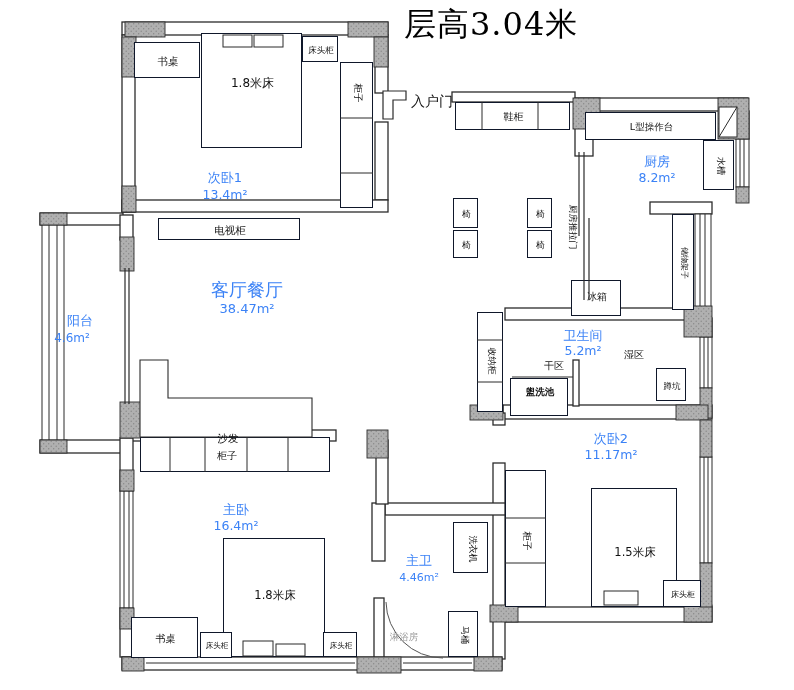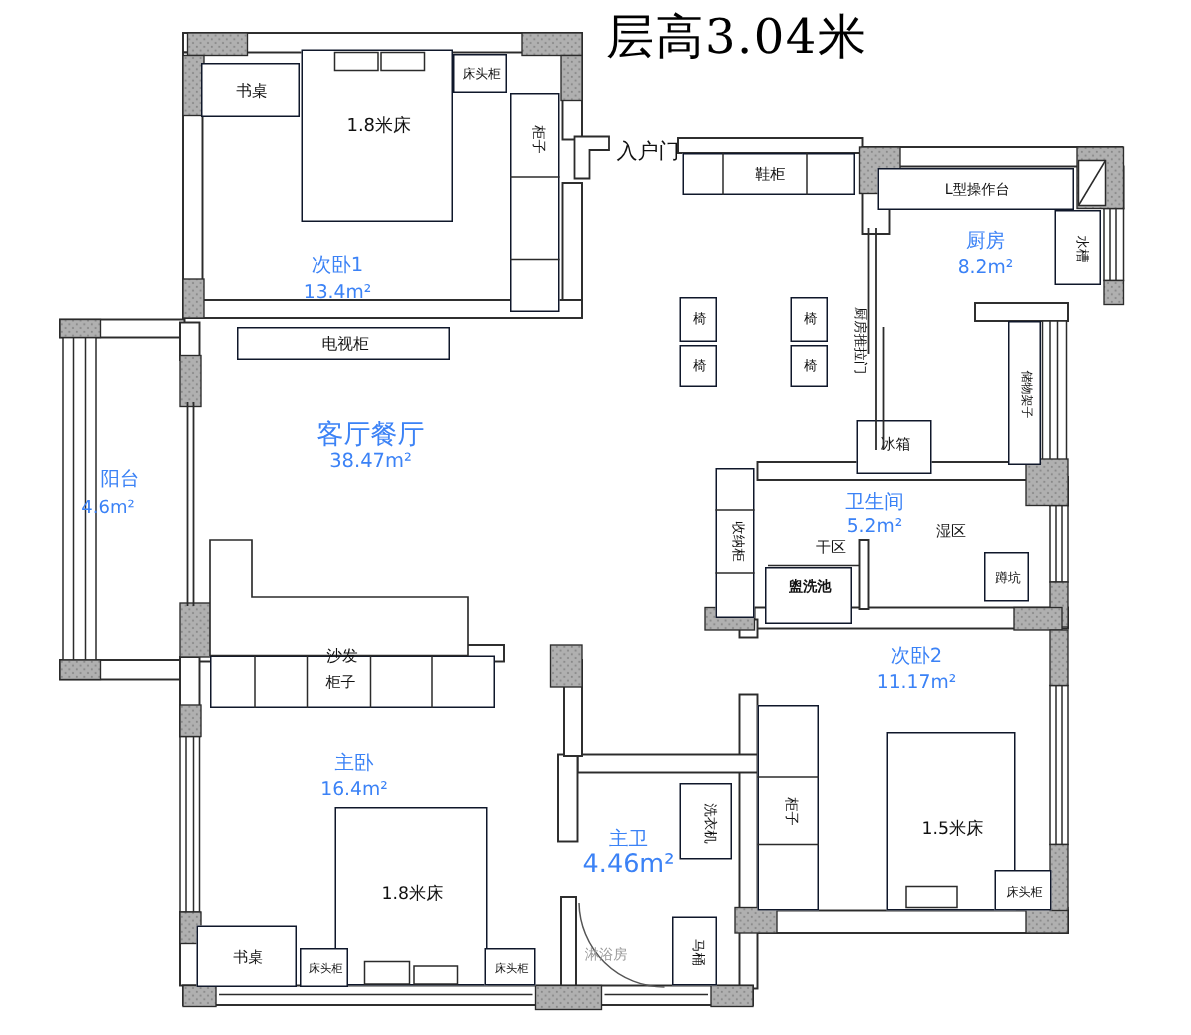--- a/index.html
+++ b/index.html
@@ -176,21 +176,21 @@
     <div class="room-area" style="left: 72px; top: 338px; font-size: 12px; transform: translate(-50%, -50%);">4.6m²</div>
     <div class="room-name" style="left: 657px; top: 161px; font-size: 13px; transform: translate(-50%, -50%);">厨房</div>
     <div class="room-area" style="left: 657px; top: 178px; font-size: 12.5px; transform: translate(-50%, -50%);">8.2m²</div>
     <div class="room-name" style="left: 583px; top: 335px; font-size: 13px; transform: translate(-50%, -50%);">卫生间</div>
     <div class="room-area" style="left: 583px; top: 351px; font-size: 12.5px; transform: translate(-50%, -50%);">5.2m²</div>
     <div class="room-name" style="left: 611px; top: 438px; font-size: 13px; transform: translate(-50%, -50%);">次卧2</div>
     <div class="room-area" style="left: 611px; top: 455px; font-size: 12.5px; transform: translate(-50%, -50%);">11.17m²</div>
     <div class="room-name" style="left: 236px; top: 509px; font-size: 13px; transform: translate(-50%, -50%);">主卧</div>
     <div class="room-area" style="left: 236px; top: 526px; font-size: 12.5px; transform: translate(-50%, -50%);">16.4m²</div>
     <div class="room-name" style="left: 419px; top: 560px; font-size: 13px; transform: translate(-50%, -50%);">主卫</div>
-    <div class="room-area" style="left: 419px; top: 577px; font-size: 17px; transform: translate(-50%, -50%);">4.46m²</div>
+    <div class="room-area" style="left: 419px; top: 577px; font-size: 11px; transform: translate(-50%, -50%);">4.46m²</div>
     <div class="fbox" style="left: 134px; top: 42px; width: 66px; height: 36px;">
       <span class="lbl" style="font-size: 10.5px; left: 33px; top: 18px; transform: translate(-50%, -50%);">书桌</span>
     </div>
     <div class="fbox" style="left: 201px; top: 33px; width: 101px; height: 115px;">
       <span class="lbl" style="font-size: 12px; left: 50.5px; top: 49px; transform: translate(-50%, -50%);">1.8米床</span>
     </div>
     <div class="fbox" style="left: 302px; top: 36px; width: 36px; height: 26px;">
       <span class="lbl" style="font-size: 8.5px; left: 18px; top: 13px; transform: translate(-50%, -50%);">床头柜</span>
     </div>
     <div class="fbox" style="left: 340px; top: 62px; width: 33px; height: 146px;">

